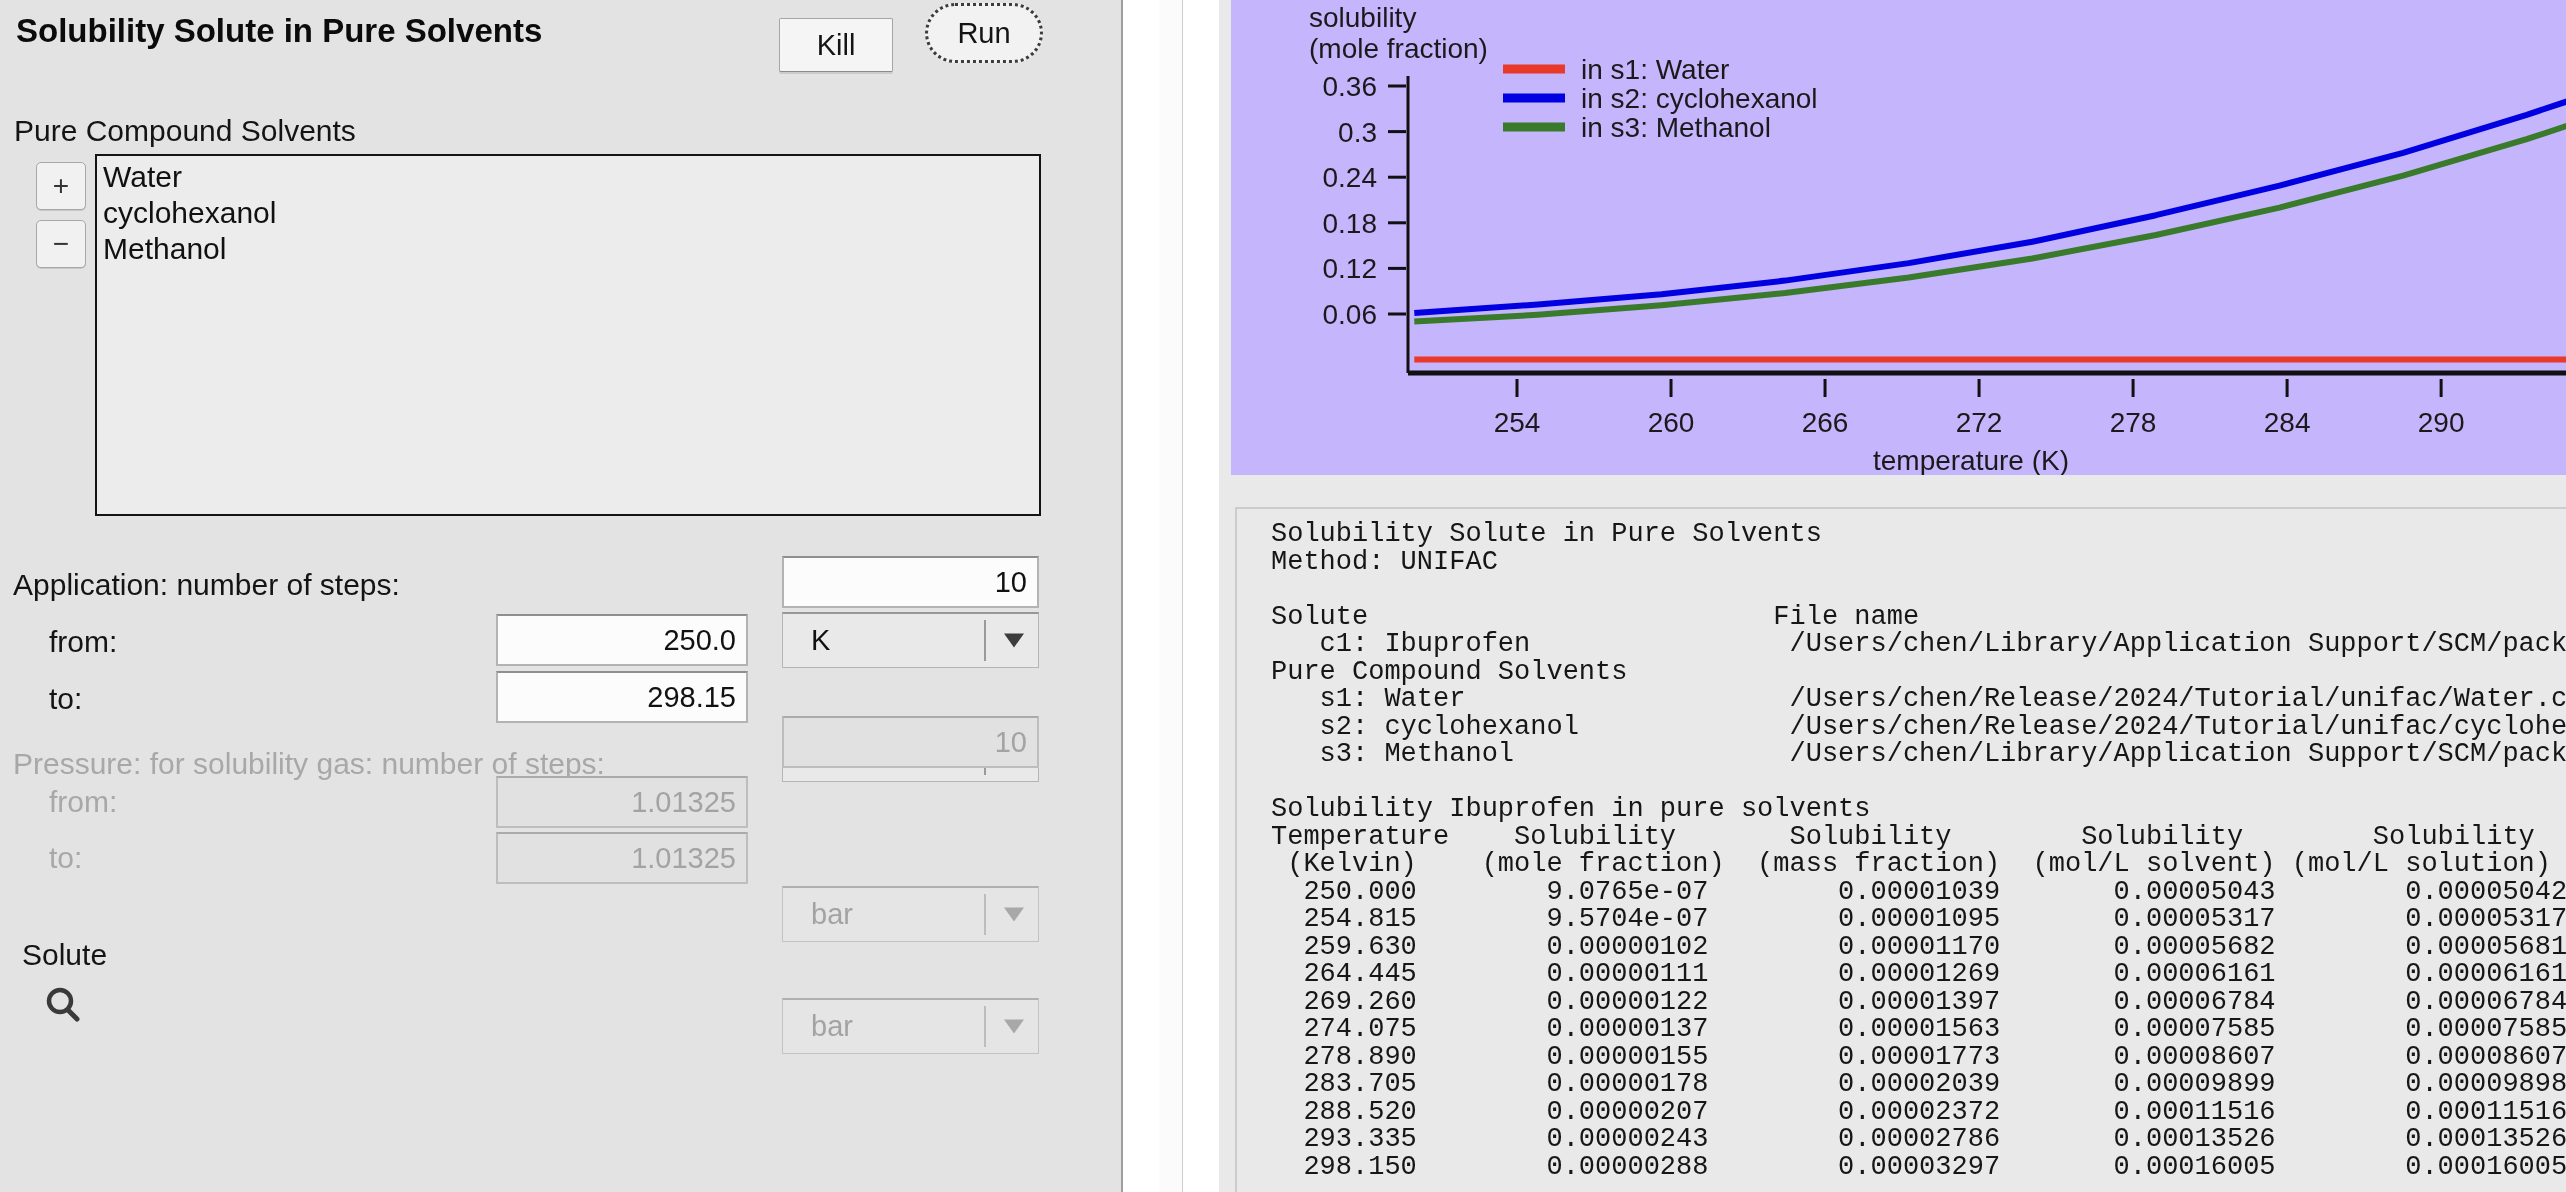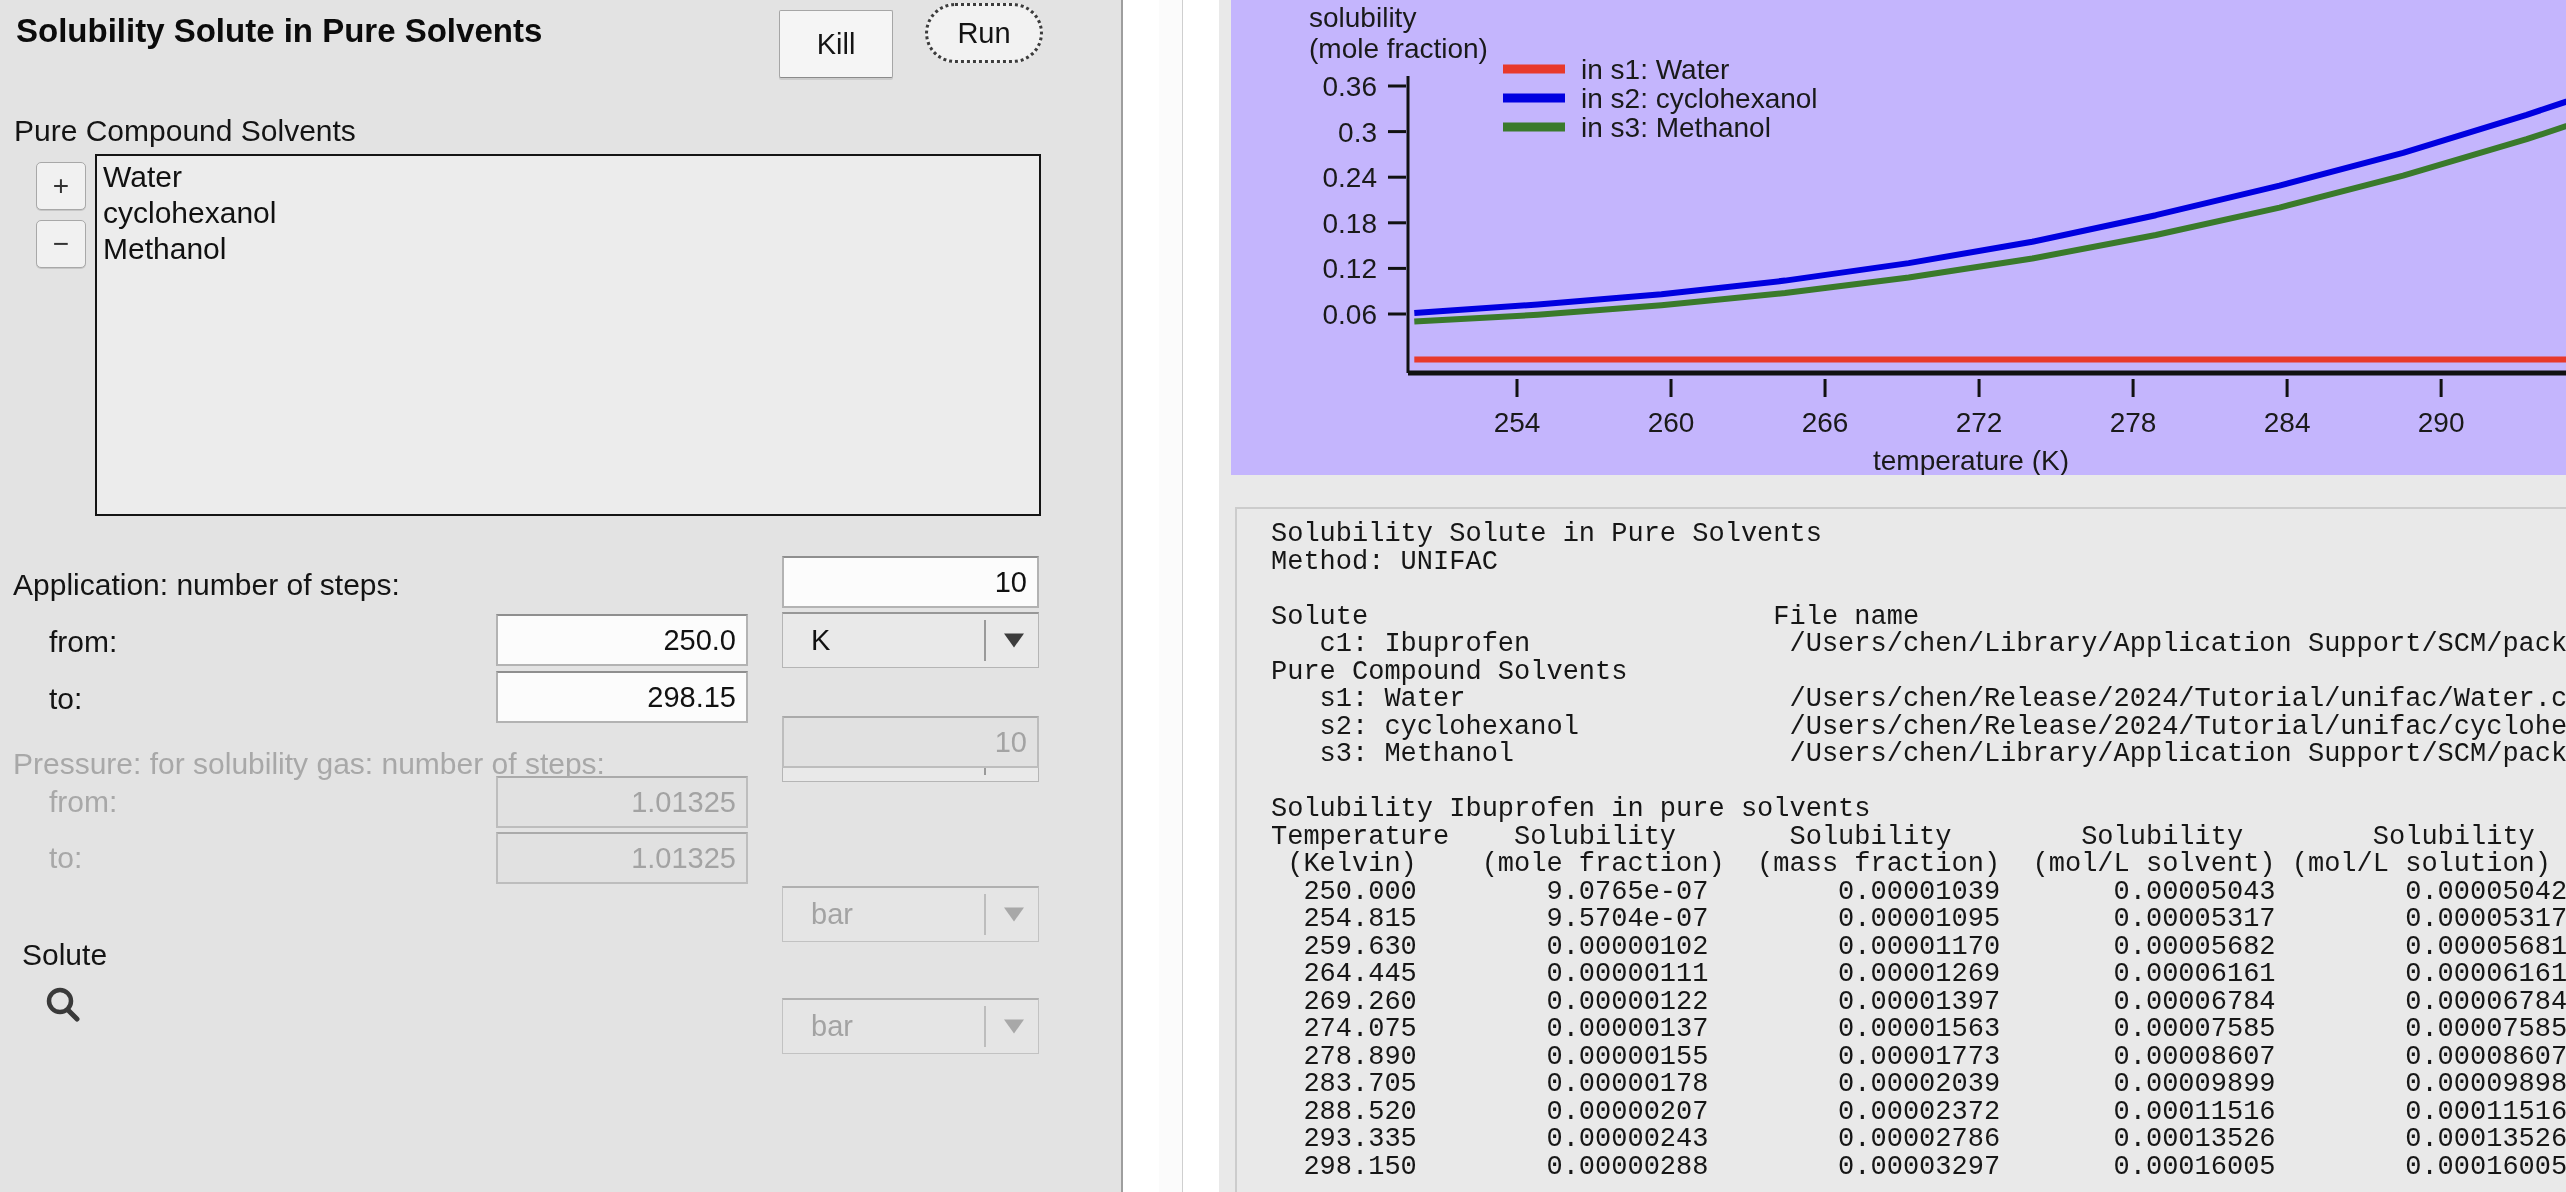--- a/index.html
+++ b/index.html
@@ -76,21 +76,21 @@
 </style>
 </head>
 <body>
 
 <div class="screen">
 
   <div class="left-panel">
 
     <div class="abs form-title" style="left:16px;top:12px;">Solubility Solute in Pure Solvents</div>
 
-    <button class="abs push-btn" style="left:779px;top:10px;width:114px;height:68px;">Kill</button>
+    <button class="abs push-btn" style="left:779px;top:18px;width:114px;height:54px;">Kill</button>
     <button class="abs push-btn focus" style="left:925px;top:3px;width:118px;height:60px;border-radius:30px;">Run</button>
 
     <div class="abs lbl" style="left:14px;top:114px;">Pure Compound Solvents</div>
 
     <button class="abs small-btn" style="left:36px;top:162px;">+</button>
     <button class="abs small-btn" style="left:36px;top:220px;">−</button>
 
     <div class="abs listbox" style="left:95px;top:154px;width:946px;height:362px;" id="solvent-list">
         <div class="list-item">Water</div>
         <div class="list-item">cyclohexanol</div>

